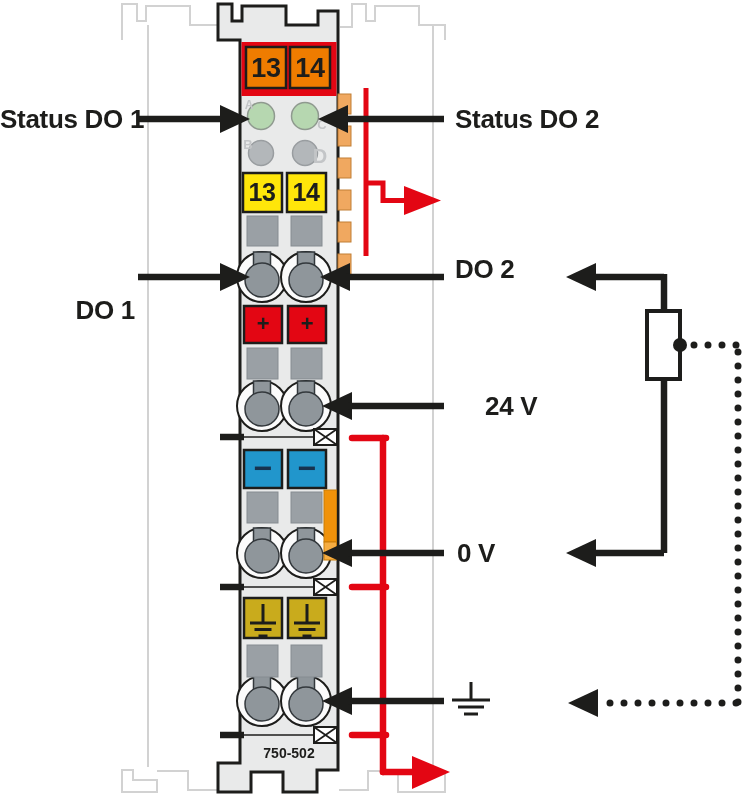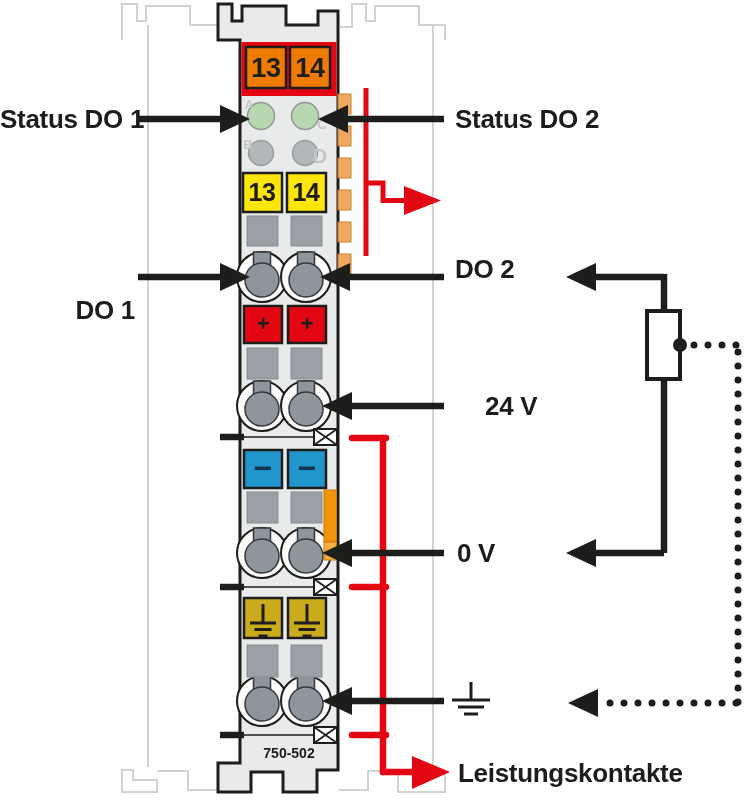--- a/index.html
+++ b/index.html
@@ -255,21 +255,20 @@
   </g>
 </svg>
 
 <div class="lbl vctr ralign" style="top:119px;">Status DO 1</div>
 <div class="lbl vctr ralign" style="top:290px;margin-top:20px;">DO 1</div>
 
 <div class="lbl vctr" style="left:455px;top:119px;">Status DO 2</div>
 <div class="lbl vctr" style="left:455px;top:269px;">DO 2</div>
 <div class="lbl vctr" style="left:455px;top:406px;margin-left:30px;">24 V</div>
 <div class="lbl vctr" style="left:457px;top:553px;">0 V</div>
-<div class="lbl vctr" style="left:458px;top:773px;">Leistungskontakte</div>
 
 <div class="lbl ctr code" style="left:289px;top:753px;">750-502</div>
 
 <div class="lbl ctr tnum" style="left:266px;top:68px;">13</div>
 <div class="lbl ctr tnum" style="left:310px;top:68px;">14</div>
 
 <div class="lbl ctr ynum" style="left:262px;top:192px;">13</div>
 <div class="lbl ctr ynum" style="left:306px;top:192px;">14</div>
 
 <div class="lbl ctr plus" style="left:263px;top:324px;">+</div>

